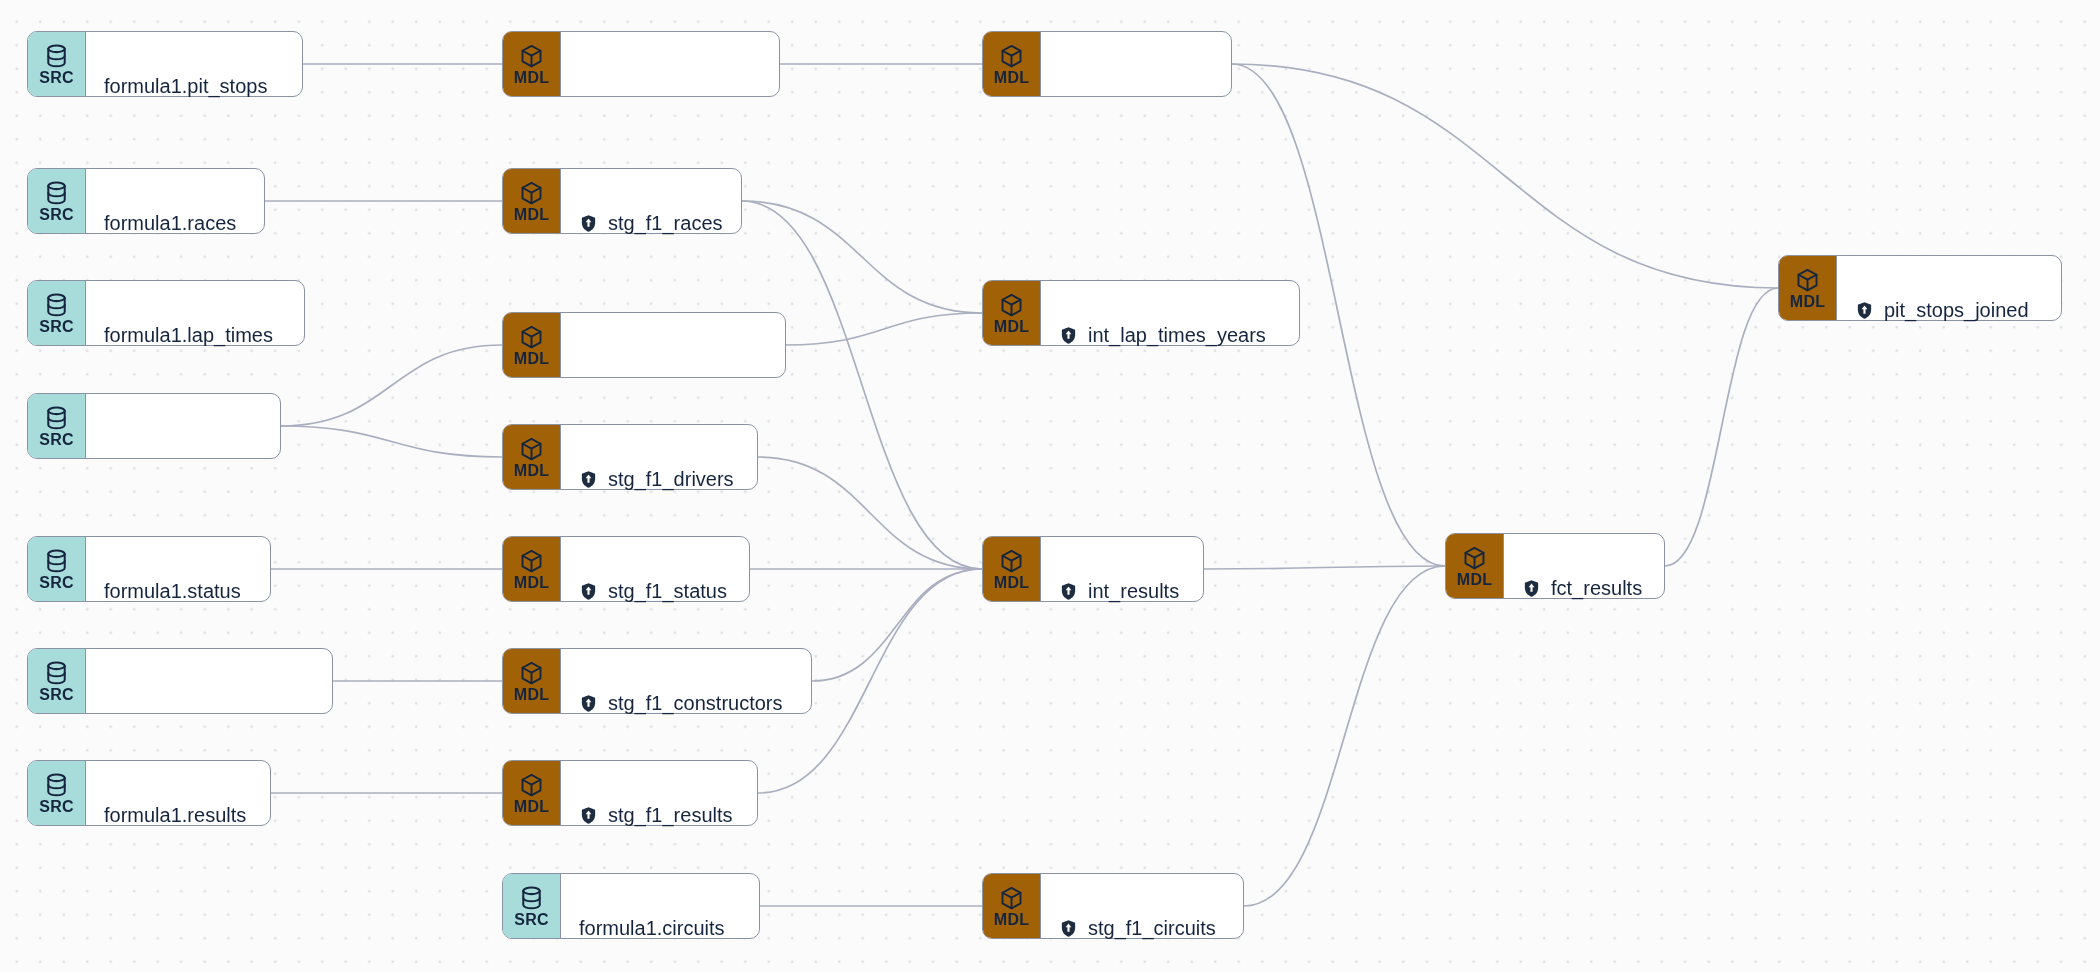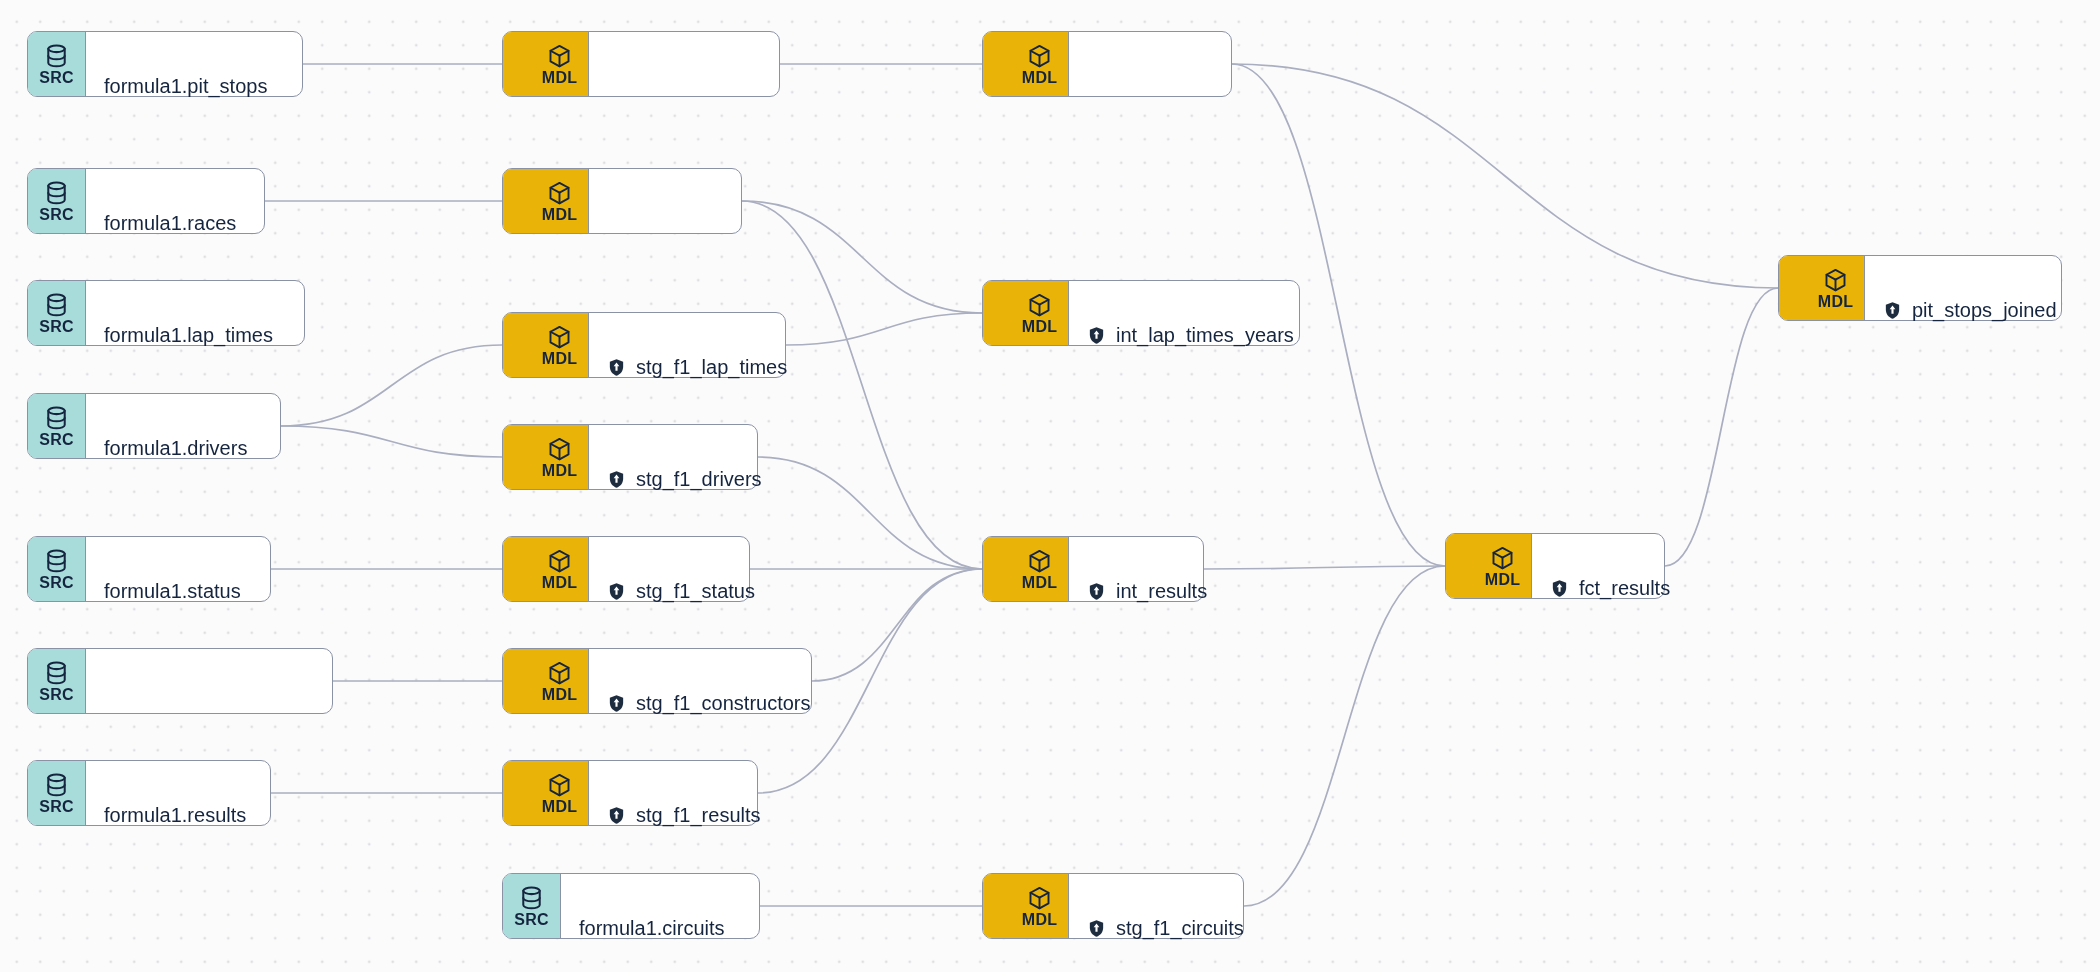--- a/index.html
+++ b/index.html
@@ -15,21 +15,21 @@
   .node{
     position:absolute;display:flex;align-items:stretch;box-sizing:border-box;
     background:#FFFFFF;border:1.6px solid #8A92A6;border-radius:10px;cursor:pointer;
   }
   .tile{
     flex:0 0 57px;width:57px;display:flex;flex-direction:column;align-items:center;
     justify-content:center;gap:0;border-right:1.6px solid #8A92A6;
     border-radius:8.4px 0 0 8.4px;
   }
   .tile.src{background:#A8DCDA;}
-  .tile.mdl{background:#eab308;padding-left:28px;}
+  .tile.mdl{background:#a16207;}
   .badge{font-size:16px;font-weight:600;color:#15253F;line-height:1;letter-spacing:.2px;}
   .label{
     display:flex;align-items:flex-end;gap:10px;padding:0 16px 0 18px;
     font-size:20px;color:#15253F;white-space:nowrap;
   }
   .label .txt{line-height:1;}
   .nicon{display:block;}
 </style>
 </head>
 <body>
@@ -107,20 +107,27 @@
     </div>
     <div class="node" style="left: 502px; top: 168px; width: 240px; height: 66px; z-index: 1;">
       <div class="tile mdl">
         <svg class="nicon" width="27" height="27" viewBox="0 0 24 24" fill="none" stroke="#15253F" stroke-width="1.7" stroke-linecap="round" stroke-linejoin="round">
           <path d="M12 2.6 L20 6.9 L12 11.2 L4 6.9 Z"></path>
           <path d="M4 6.9 V16.4 L12 20.7 L20 16.4 V6.9"></path>
           <path d="M12 11.2 V20.7"></path>
         </svg>
         <span class="badge">MDL</span>
       </div>
+      <div class="label">
+        <svg class="nicon" width="19" height="19" viewBox="0 0 24 24">
+          <path fill="#1E2C3F" d="M12 1.6 L20.4 4.7 V11 C20.4 16.7 16.8 20.5 12 22.4 C7.2 20.5 3.6 16.7 3.6 11 V4.7 Z"></path>
+          <path fill="#FFFFFF" d="M12 5.8 L15.6 10.3 H13.35 V16.2 H10.65 V10.3 H8.4 Z"></path>
+        </svg>
+        <span class="txt">stg_f1_races</span>
+      </div>
     </div>
     <div class="node" style="left: 27px; top: 280px; width: 278px; height: 66px; z-index: 1;">
       <div class="tile src">
         <svg class="nicon" width="27" height="27" viewBox="0 0 24 24" fill="none" stroke="#15253F" stroke-width="1.8" stroke-linecap="round" stroke-linejoin="round">
           <ellipse cx="12" cy="5.2" rx="7.3" ry="2.9"></ellipse>
           <path d="M19.3 11.6c0 1.6-3.27 2.9-7.3 2.9s-7.3-1.3-7.3-2.9"></path>
           <path d="M4.7 5.2v12.6c0 1.6 3.27 2.9 7.3 2.9s7.3-1.3 7.3-2.9V5.2"></path>
         </svg>
         <span class="badge">SRC</span>
       </div>
@@ -147,39 +154,29 @@
     </div>
     <div class="node" style="left: 502px; top: 312px; width: 284px; height: 66px; z-index: 1;">
       <div class="tile mdl">
         <svg class="nicon" width="27" height="27" viewBox="0 0 24 24" fill="none" stroke="#15253F" stroke-width="1.7" stroke-linecap="round" stroke-linejoin="round">
           <path d="M12 2.6 L20 6.9 L12 11.2 L4 6.9 Z"></path>
           <path d="M4 6.9 V16.4 L12 20.7 L20 16.4 V6.9"></path>
           <path d="M12 11.2 V20.7"></path>
         </svg>
         <span class="badge">MDL</span>
       </div>
-      <div class="label">
-        <svg class="nicon" width="19" height="19" viewBox="0 0 24 24">
-          <path fill="#1E2C3F" d="M12 1.6 L20.4 4.7 V11 C20.4 16.7 16.8 20.5 12 22.4 C7.2 20.5 3.6 16.7 3.6 11 V4.7 Z"></path>
-          <path fill="#FFFFFF" d="M12 5.8 L15.6 10.3 H13.35 V16.2 H10.65 V10.3 H8.4 Z"></path>
-        </svg>
-        <span class="txt">stg_f1_lap_times</span>
-      </div>
     </div>
     <div class="node" style="left: 27px; top: 393px; width: 254px; height: 66px; z-index: 1;">
       <div class="tile src">
         <svg class="nicon" width="27" height="27" viewBox="0 0 24 24" fill="none" stroke="#15253F" stroke-width="1.8" stroke-linecap="round" stroke-linejoin="round">
           <ellipse cx="12" cy="5.2" rx="7.3" ry="2.9"></ellipse>
           <path d="M19.3 11.6c0 1.6-3.27 2.9-7.3 2.9s-7.3-1.3-7.3-2.9"></path>
           <path d="M4.7 5.2v12.6c0 1.6 3.27 2.9 7.3 2.9s7.3-1.3 7.3-2.9V5.2"></path>
         </svg>
         <span class="badge">SRC</span>
-      </div>
-      <div class="label">
-        <span class="txt">formula1.drivers</span>
       </div>
     </div>
     <div class="node" style="left: 502px; top: 424px; width: 256px; height: 66px; z-index: 1;">
       <div class="tile mdl">
         <svg class="nicon" width="27" height="27" viewBox="0 0 24 24" fill="none" stroke="#15253F" stroke-width="1.7" stroke-linecap="round" stroke-linejoin="round">
           <path d="M12 2.6 L20 6.9 L12 11.2 L4 6.9 Z"></path>
           <path d="M4 6.9 V16.4 L12 20.7 L20 16.4 V6.9"></path>
           <path d="M12 11.2 V20.7"></path>
         </svg>
         <span class="badge">MDL</span>

